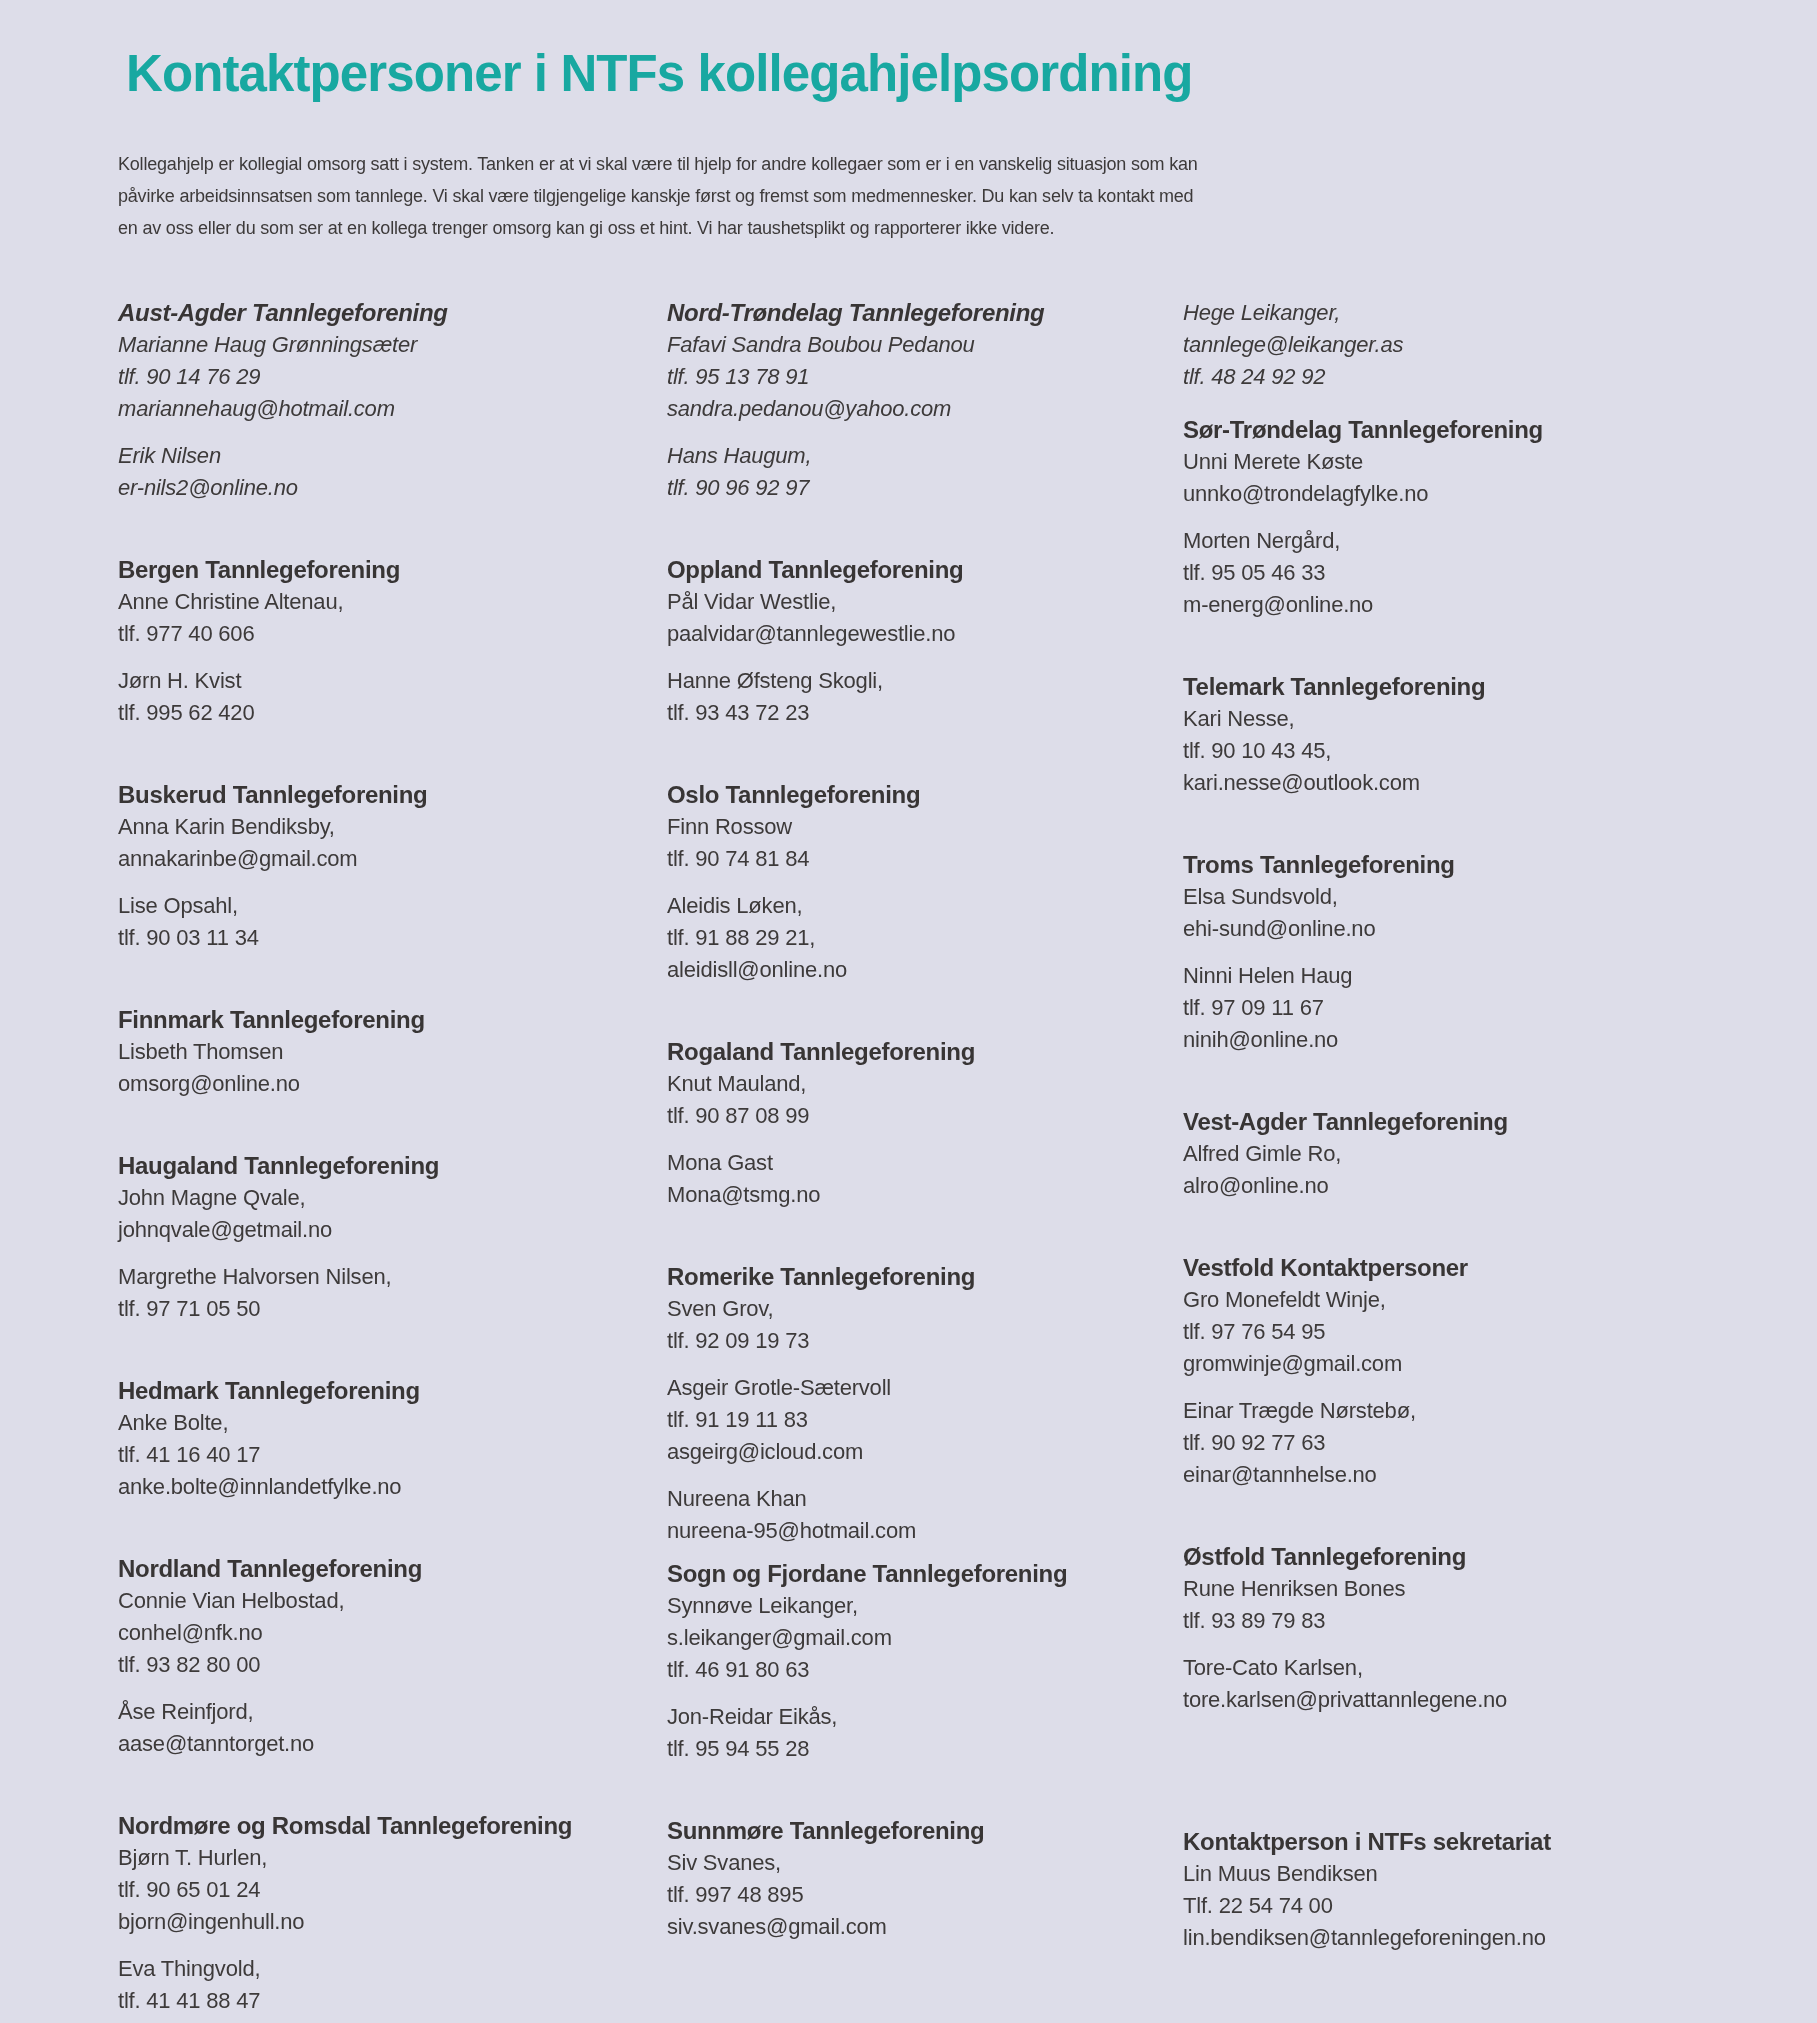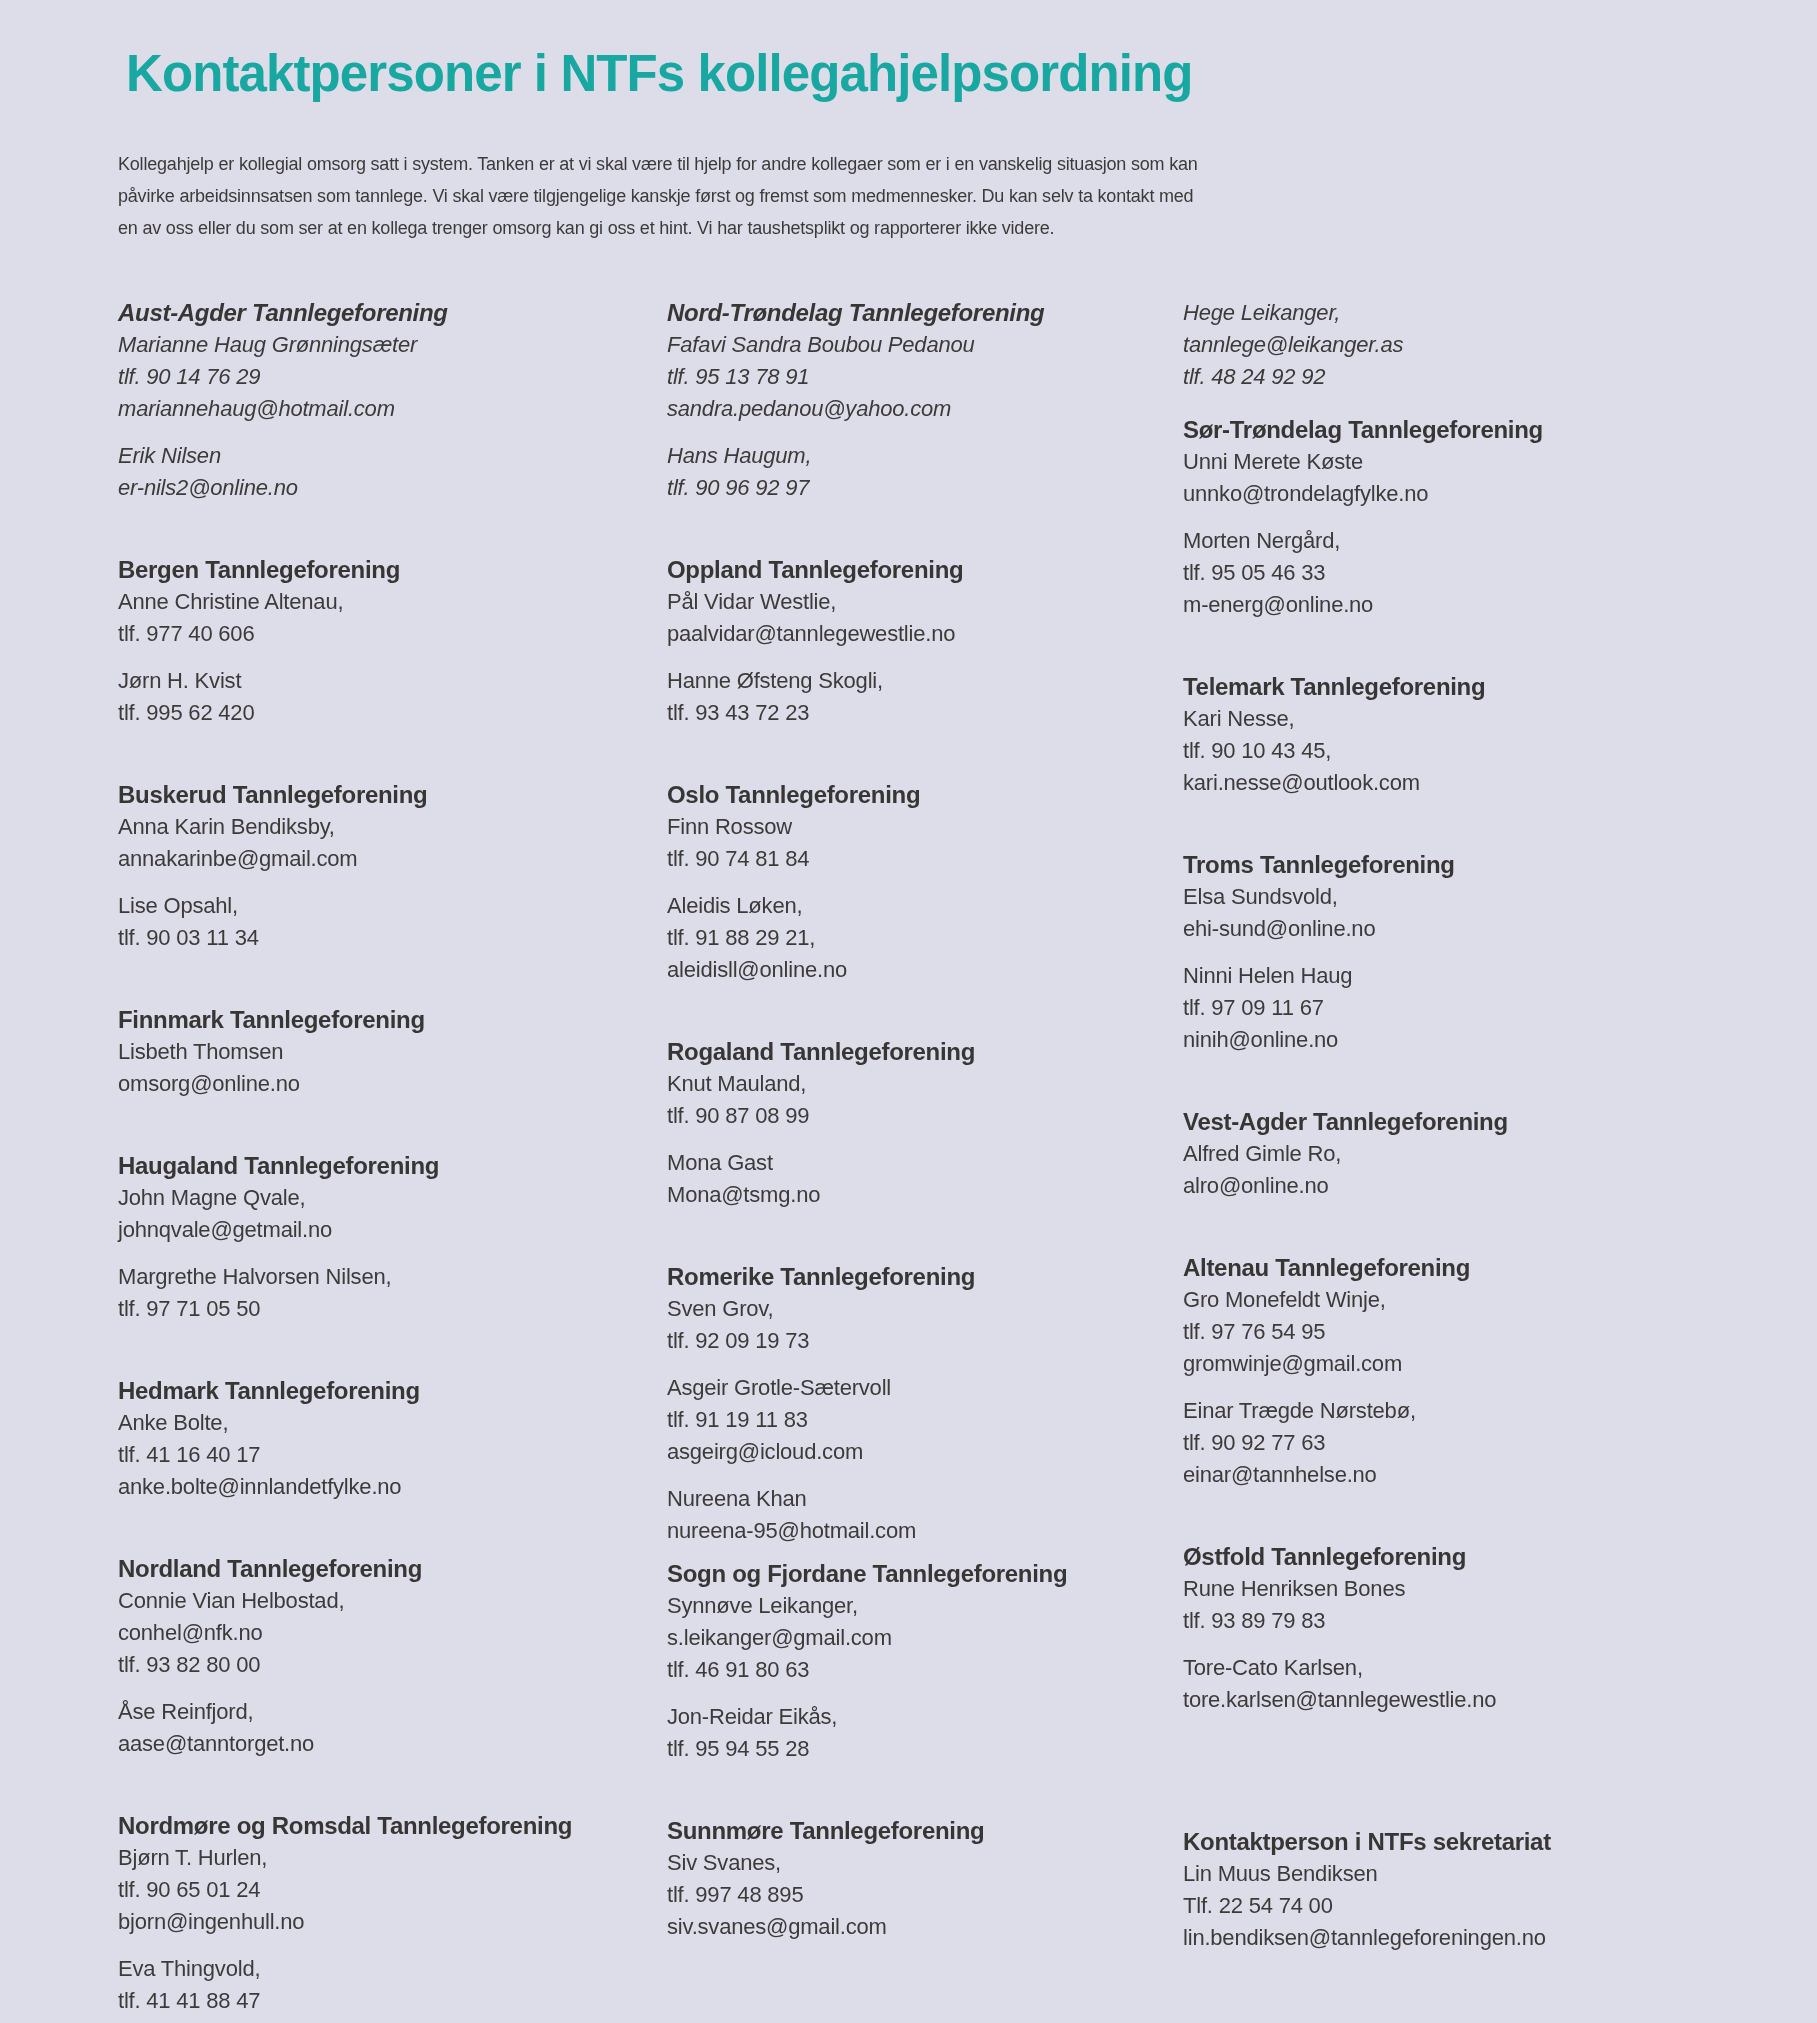--- a/index.html
+++ b/index.html
@@ -287,41 +287,41 @@
           </div>
         </section>
         <section class="section">
           <h3 class="association-heading">Vest-Agder Tannlegeforening</h3>
           <div class="group">
             <div class="line">Alfred Gimle Ro,</div>
             <div class="line">alro@online.no</div>
           </div>
         </section>
         <section class="section">
-          <h3 class="association-heading">Altenau Tannlegeforening</h3>
+          <h3 class="association-heading">Vestfold Kontaktpersoner</h3>
           <div class="group">
             <div class="line">Gro Monefeldt Winje,</div>
             <div class="line">tlf. 97 76 54 95</div>
             <div class="line">gromwinje@gmail.com</div>
           </div>
           <div class="group">
             <div class="line">Einar Trægde Nørstebø,</div>
             <div class="line">tlf. 90 92 77 63</div>
             <div class="line">einar@tannhelse.no</div>
           </div>
         </section>
         <section class="section">
           <h3 class="association-heading">Østfold Tannlegeforening</h3>
           <div class="group">
             <div class="line">Rune Henriksen Bones</div>
             <div class="line">tlf. 93 89 79 83</div>
           </div>
           <div class="group">
             <div class="line">Tore-Cato Karlsen,</div>
-            <div class="line">tore.karlsen@tannlegewestlie.no</div>
+            <div class="line">tore.karlsen@privattannlegene.no</div>
           </div>
         </section>
         <section class="section wide">
           <h3 class="association-heading">Kontaktperson i NTFs sekretariat</h3>
           <div class="group">
             <div class="line">Lin Muus Bendiksen</div>
             <div class="line">Tlf. 22 54 74 00</div>
             <div class="line">lin.bendiksen@tannlegeforeningen.no</div>
           </div>
         </section>

